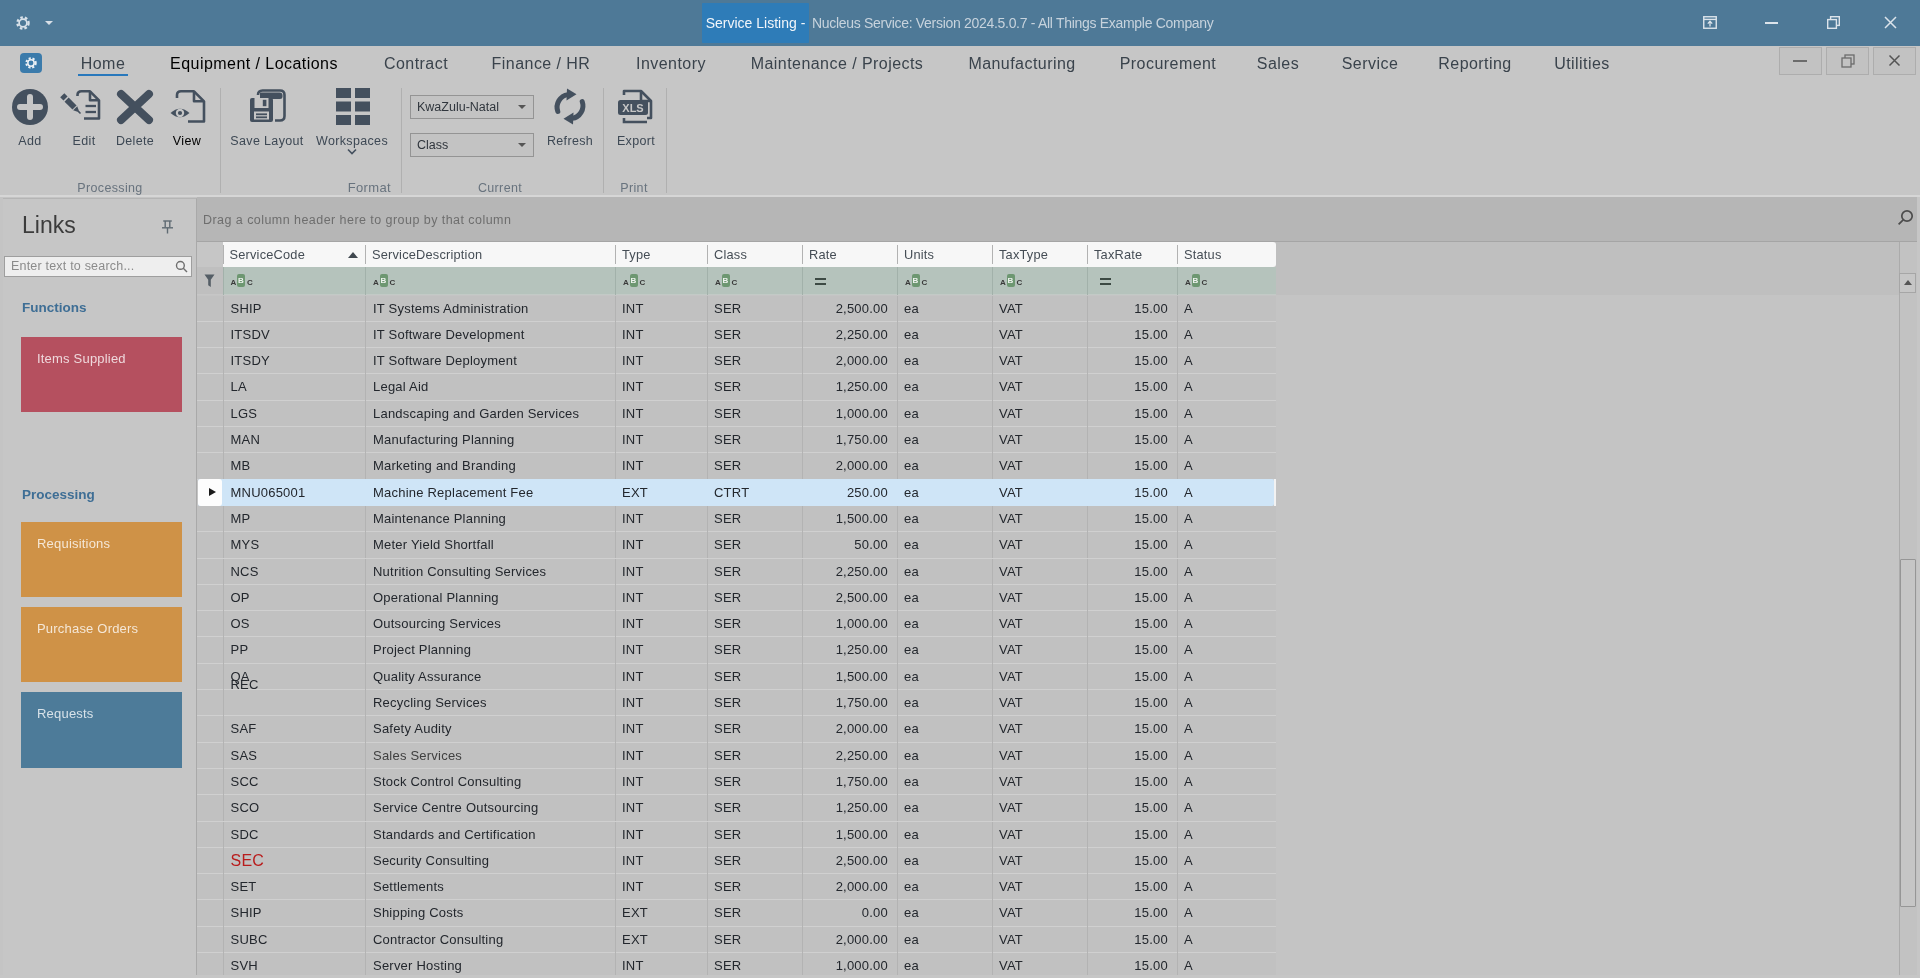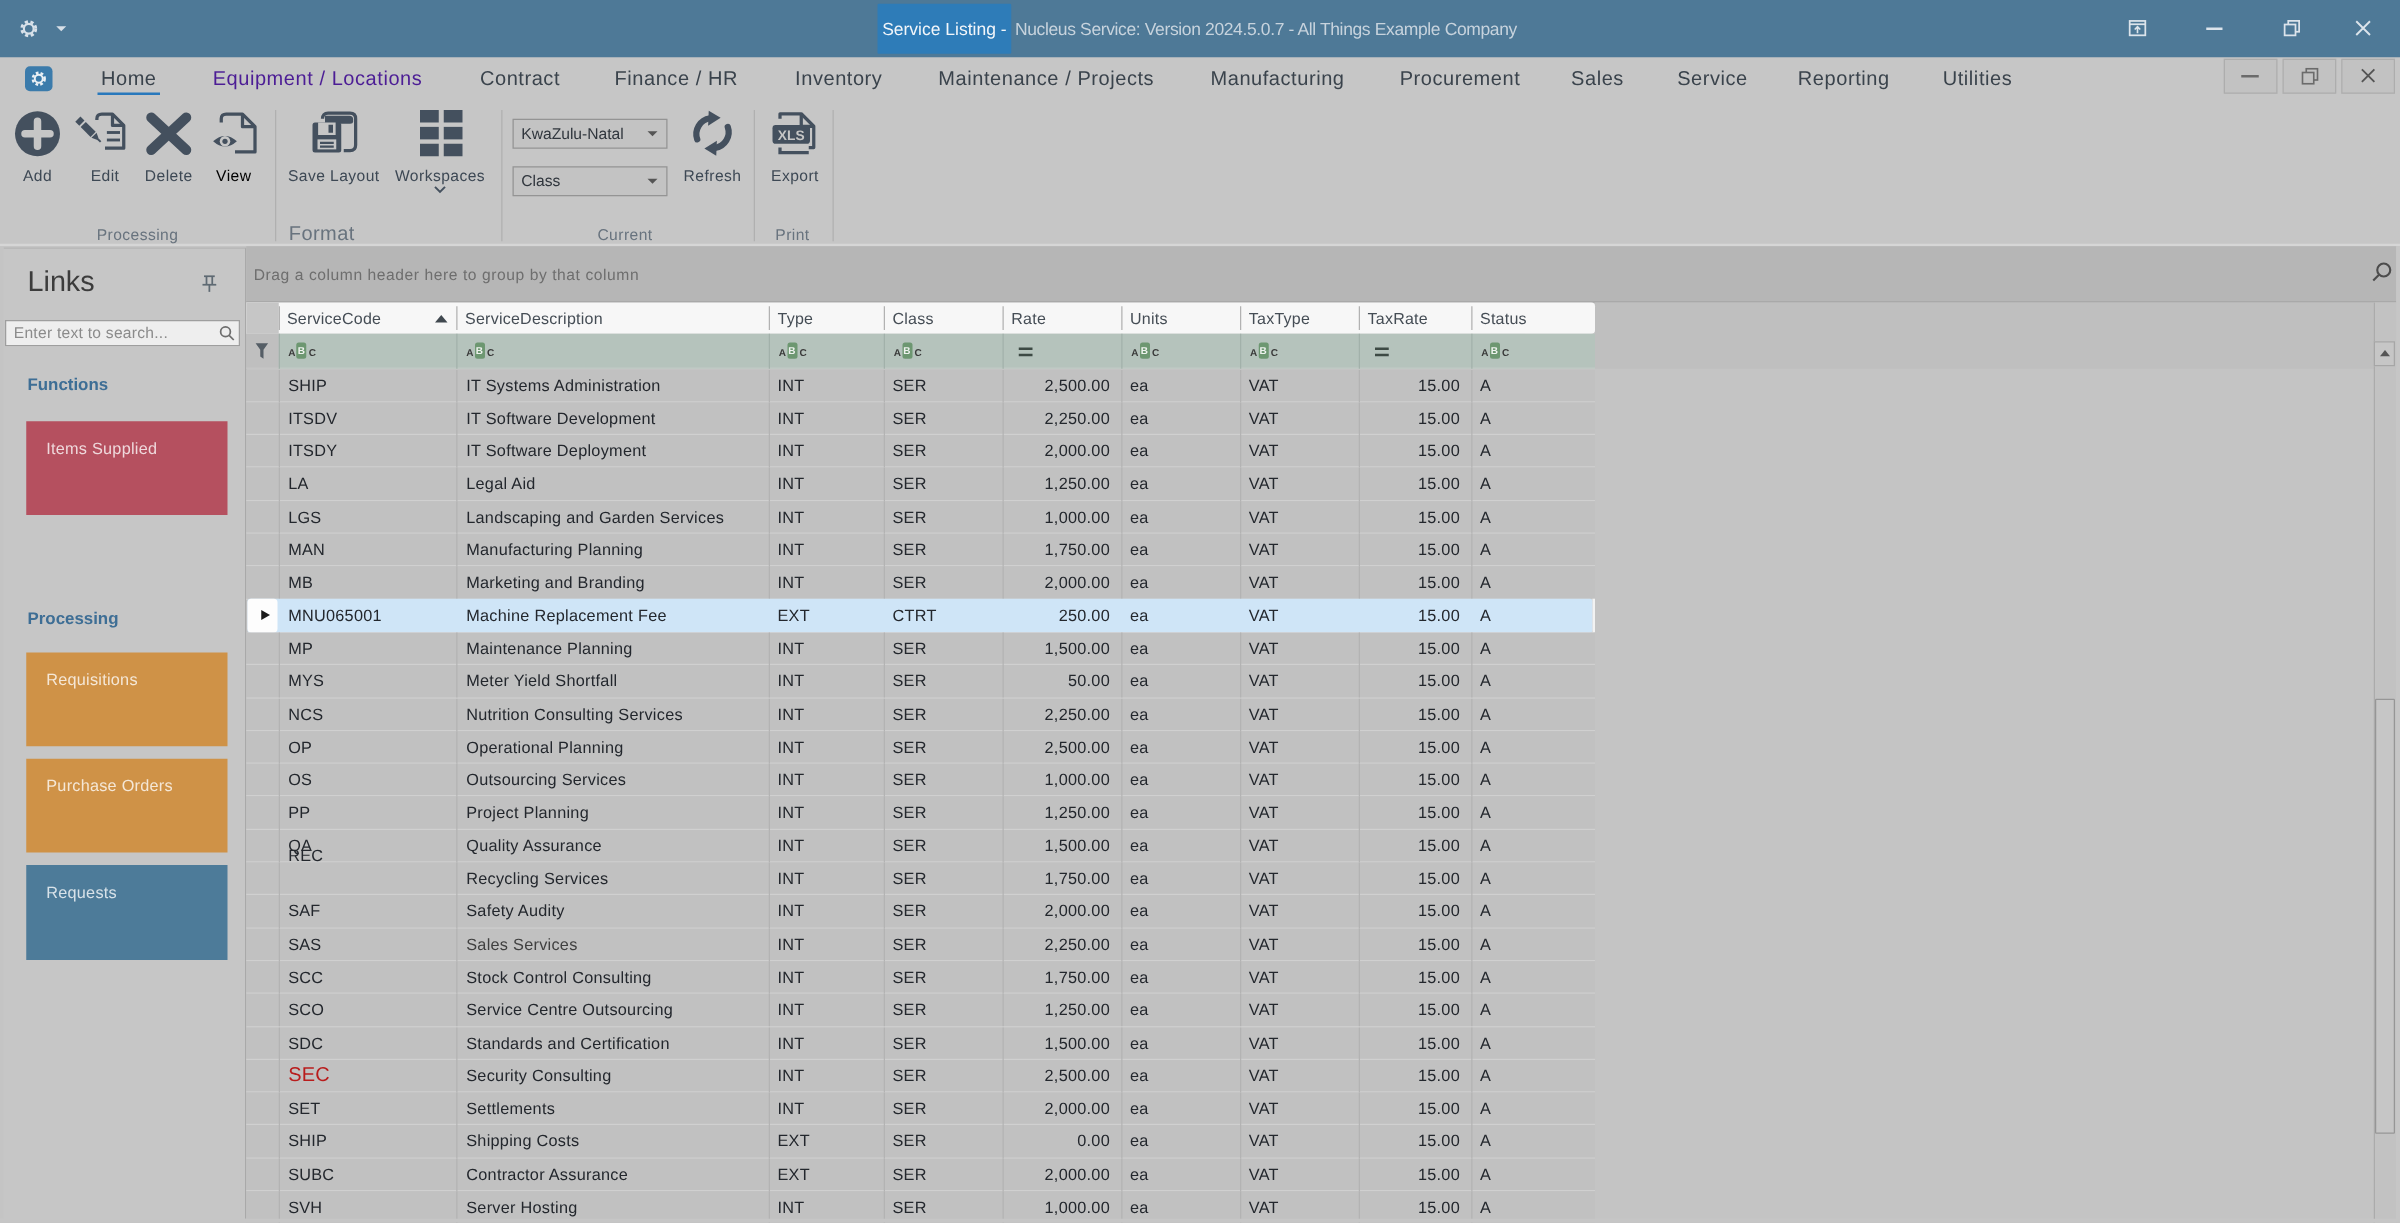--- a/index.html
+++ b/index.html
@@ -29,21 +29,21 @@
 <path d="M1 1 L12 12 M12 1 L1 12" stroke="#dce4eb" stroke-width="1.5" fill="none"></path>
 </svg>
 <div style="position:absolute;left:0px;top:46px;width:1920px;height:149px;background:#c6c6c6;"></div>
 <div style="position:absolute;left:0px;top:195px;width:1920px;height:2px;background:#d6d6d6;"></div>
 <div style="position:absolute;left:20px;top:53px;width:22px;height:20px;background:#3b7bab;border-radius:4px;"></div>
 <svg style="left:25px;top:57px" width="12" height="12" viewBox="0 0 14 14">
     <circle cx="7" cy="7" r="5.5" fill="none" stroke="#eaf0f5" stroke-width="2.4" stroke-dasharray="2.5 2.0"></circle>
     <circle cx="7" cy="7" r="3.7" fill="none" stroke="#eaf0f5" stroke-width="1.8"></circle>
   </svg>
 <div style="position:absolute;left:-47px;top:54px;width:300px;height:20px;color:#3a434c;font-size:16px;letter-spacing:0.45px;line-height:20px;text-align:center;">Home</div>
-<div style="position:absolute;left:104px;top:54px;width:300px;height:20px;color:#4c1d95;font-size:16px;letter-spacing:0.45px;line-height:20px;text-align:center;">Equipment / Locations</div>
+<div style="position:absolute;left:104px;top:54px;width:300px;height:20px;color:#000000;font-size:16px;letter-spacing:0.45px;line-height:20px;text-align:center;">Equipment / Locations</div>
 <div style="position:absolute;left:266px;top:54px;width:300px;height:20px;color:#3a434c;font-size:16px;letter-spacing:0.45px;line-height:20px;text-align:center;">Contract</div>
 <div style="position:absolute;left:391px;top:54px;width:300px;height:20px;color:#3a434c;font-size:16px;letter-spacing:0.45px;line-height:20px;text-align:center;">Finance / HR</div>
 <div style="position:absolute;left:521px;top:54px;width:300px;height:20px;color:#3a434c;font-size:16px;letter-spacing:0.45px;line-height:20px;text-align:center;">Inventory</div>
 <div style="position:absolute;left:687px;top:54px;width:300px;height:20px;color:#3a434c;font-size:16px;letter-spacing:0.45px;line-height:20px;text-align:center;">Maintenance / Projects</div>
 <div style="position:absolute;left:872px;top:54px;width:300px;height:20px;color:#3a434c;font-size:16px;letter-spacing:0.45px;line-height:20px;text-align:center;">Manufacturing</div>
 <div style="position:absolute;left:1018px;top:54px;width:300px;height:20px;color:#3a434c;font-size:16px;letter-spacing:0.45px;line-height:20px;text-align:center;">Procurement</div>
 <div style="position:absolute;left:1128px;top:54px;width:300px;height:20px;color:#3a434c;font-size:16px;letter-spacing:0.45px;line-height:20px;text-align:center;">Sales</div>
 <div style="position:absolute;left:1220px;top:54px;width:300px;height:20px;color:#3a434c;font-size:16px;letter-spacing:0.45px;line-height:20px;text-align:center;">Service</div>
 <div style="position:absolute;left:1325px;top:54px;width:300px;height:20px;color:#3a434c;font-size:16px;letter-spacing:0.45px;line-height:20px;text-align:center;">Reporting</div>
 <div style="position:absolute;left:1432px;top:54px;width:300px;height:20px;color:#3a434c;font-size:16px;letter-spacing:0.45px;line-height:20px;text-align:center;">Utilities</div>
@@ -57,21 +57,21 @@
 <div style="position:absolute;left:65px;top:134px;width:140px;height:14px;color:#3d4854;font-size:12.5px;letter-spacing:0.35px;line-height:14px;text-align:center;">Delete</div>
 <div style="position:absolute;left:117px;top:134px;width:140px;height:14px;color:#000000;font-size:12.5px;letter-spacing:0.35px;line-height:14px;text-align:center;">View</div>
 <div style="position:absolute;left:197px;top:134px;width:140px;height:14px;color:#3d4854;font-size:12.5px;letter-spacing:0.35px;line-height:14px;text-align:center;">Save Layout</div>
 <div style="position:absolute;left:282px;top:134px;width:140px;height:14px;color:#3d4854;font-size:12.5px;letter-spacing:0.35px;line-height:14px;text-align:center;">Workspaces</div>
 <div style="position:absolute;left:500px;top:134px;width:140px;height:14px;color:#3d4854;font-size:12.5px;letter-spacing:0.35px;line-height:14px;text-align:center;">Refresh</div>
 <div style="position:absolute;left:566px;top:134px;width:140px;height:14px;color:#3d4854;font-size:12.5px;letter-spacing:0.35px;line-height:14px;text-align:center;">Export</div>
 <svg style="left:346px;top:148px" width="12" height="7" viewBox="0 0 12 7">
 <path d="M2 1.5 L6 5.5 L10 1.5" fill="none" stroke="#44505e" stroke-width="1.6"></path>
   </svg>
 <div style="position:absolute;left:30px;top:181px;width:160px;height:14px;color:#68737e;font-size:12.5px;letter-spacing:0.35px;line-height:14px;text-align:center;">Processing</div>
-<div style="position:absolute;left:231px;top:181px;width:160px;height:14px;color:#68737e;font-size:16px;letter-spacing:0.35px;line-height:14px;text-align:left;">Format</div>
+<div style="position:absolute;left:231px;top:181px;width:160px;height:14px;color:#68737e;font-size:13px;letter-spacing:0.35px;line-height:14px;text-align:right;">Format</div>
 <div style="position:absolute;left:420px;top:181px;width:160px;height:14px;color:#68737e;font-size:12.5px;letter-spacing:0.35px;line-height:14px;text-align:center;">Current</div>
 <div style="position:absolute;left:554px;top:181px;width:160px;height:14px;color:#68737e;font-size:12.5px;letter-spacing:0.35px;line-height:14px;text-align:center;">Print</div>
 <svg style="left:11px;top:88px" width="38" height="38" viewBox="0 0 38 38">
 <circle cx="19" cy="19" r="18" fill="#44505e"></circle>
 <path d="M19 9 V29 M9 19 H29" stroke="#c6c6c6" stroke-width="6" stroke-linecap="round"></path>
 </svg>
 <svg style="left:63px;top:88px" width="41" height="37" viewBox="0 0 41 37">
 <path d="M14.5 8 V7 Q14.5 3.3 18.5 3.3 H27 L36 12.3 V30.5 H21" fill="none" stroke="#44505e" stroke-width="2.6" stroke-linejoin="round"></path>
 <path d="M27 3.3 V12.3 H36" fill="none" stroke="#44505e" stroke-width="2.6" stroke-linejoin="round"></path>
 <line x1="22.5" y1="18" x2="33" y2="18" stroke="#44505e" stroke-width="2.3"></line>
@@ -725,21 +725,21 @@
 <div style="position:absolute;left:222.5px;top:926.7px;width:1px;height:26.3px;background:#b3b3b3;"></div>
 <div style="position:absolute;left:365px;top:926.7px;width:1px;height:26.3px;background:#b3b3b3;"></div>
 <div style="position:absolute;left:615px;top:926.7px;width:1px;height:26.3px;background:#b3b3b3;"></div>
 <div style="position:absolute;left:707px;top:926.7px;width:1px;height:26.3px;background:#b3b3b3;"></div>
 <div style="position:absolute;left:802px;top:926.7px;width:1px;height:26.3px;background:#b3b3b3;"></div>
 <div style="position:absolute;left:897px;top:926.7px;width:1px;height:26.3px;background:#b3b3b3;"></div>
 <div style="position:absolute;left:992px;top:926.7px;width:1px;height:26.3px;background:#b3b3b3;"></div>
 <div style="position:absolute;left:1087px;top:926.7px;width:1px;height:26.3px;background:#b3b3b3;"></div>
 <div style="position:absolute;left:1177px;top:926.7px;width:1px;height:26.3px;background:#b3b3b3;"></div>
 <div style="position:absolute;left:230.5px;top:926.7px;width:128.5px;height:26.3px;font-size:13px;letter-spacing:0.22px;color:#23272d;line-height:26.3px;">SUBC</div>
-<div style="position:absolute;left:373px;top:926.7px;width:236px;height:26.3px;font-size:13px;letter-spacing:0.22px;color:#23272d;line-height:26.3px;">Contractor Assurance</div>
+<div style="position:absolute;left:373px;top:926.7px;width:236px;height:26.3px;font-size:13px;letter-spacing:0.22px;color:#23272d;line-height:26.3px;">Contractor Consulting</div>
 <div style="position:absolute;left:622px;top:926.7px;width:78px;height:26.3px;font-size:13px;letter-spacing:0.22px;color:#23272d;line-height:26.3px;">EXT</div>
 <div style="position:absolute;left:714px;top:926.7px;width:81px;height:26.3px;font-size:13px;letter-spacing:0.22px;color:#23272d;line-height:26.3px;">SER</div>
 <div style="position:absolute;left:802px;top:926.7px;width:86px;height:26.3px;font-size:13px;letter-spacing:0.22px;color:#23272d;line-height:26.3px;text-align:right;">2,000.00</div>
 <div style="position:absolute;left:904px;top:926.7px;width:81px;height:26.3px;font-size:13px;letter-spacing:0.22px;color:#23272d;line-height:26.3px;">ea</div>
 <div style="position:absolute;left:999px;top:926.7px;width:81px;height:26.3px;font-size:13px;letter-spacing:0.22px;color:#23272d;line-height:26.3px;">VAT</div>
 <div style="position:absolute;left:1087px;top:926.7px;width:81px;height:26.3px;font-size:13px;letter-spacing:0.22px;color:#23272d;line-height:26.3px;text-align:right;">15.00</div>
 <div style="position:absolute;left:1184px;top:926.7px;width:85px;height:26.3px;font-size:13px;letter-spacing:0.22px;color:#23272d;line-height:26.3px;">A</div>
 <div style="position:absolute;left:197px;top:953.0px;width:1079px;height:26.3px;background:#c1c1c1;"></div>
 
 <div style="position:absolute;left:222.5px;top:953.0px;width:1px;height:26.3px;background:#b3b3b3;"></div>

